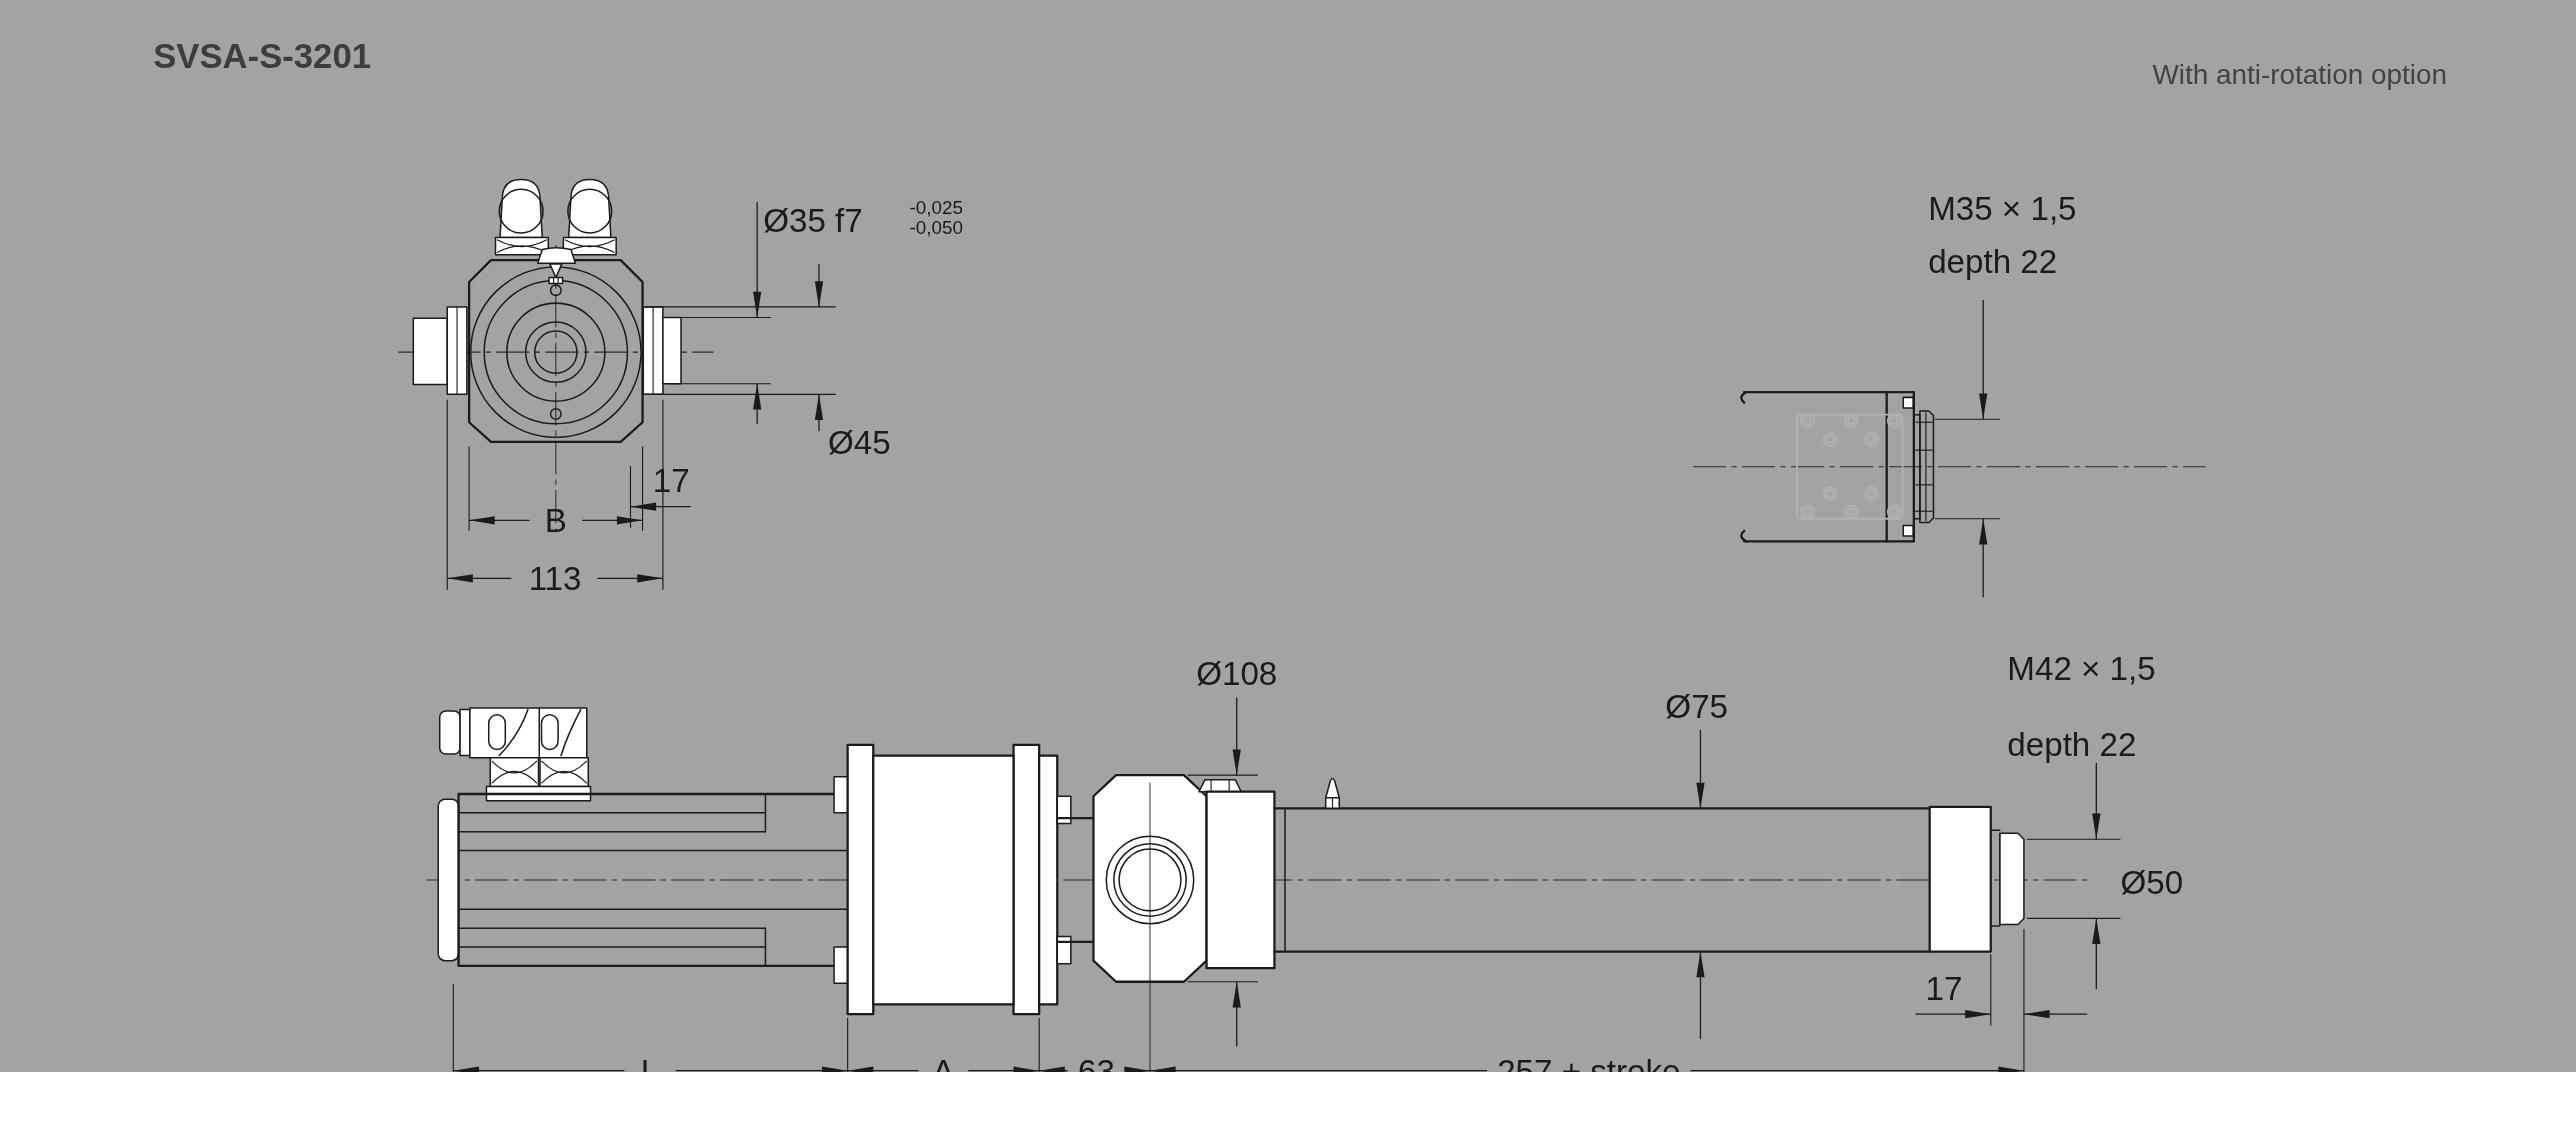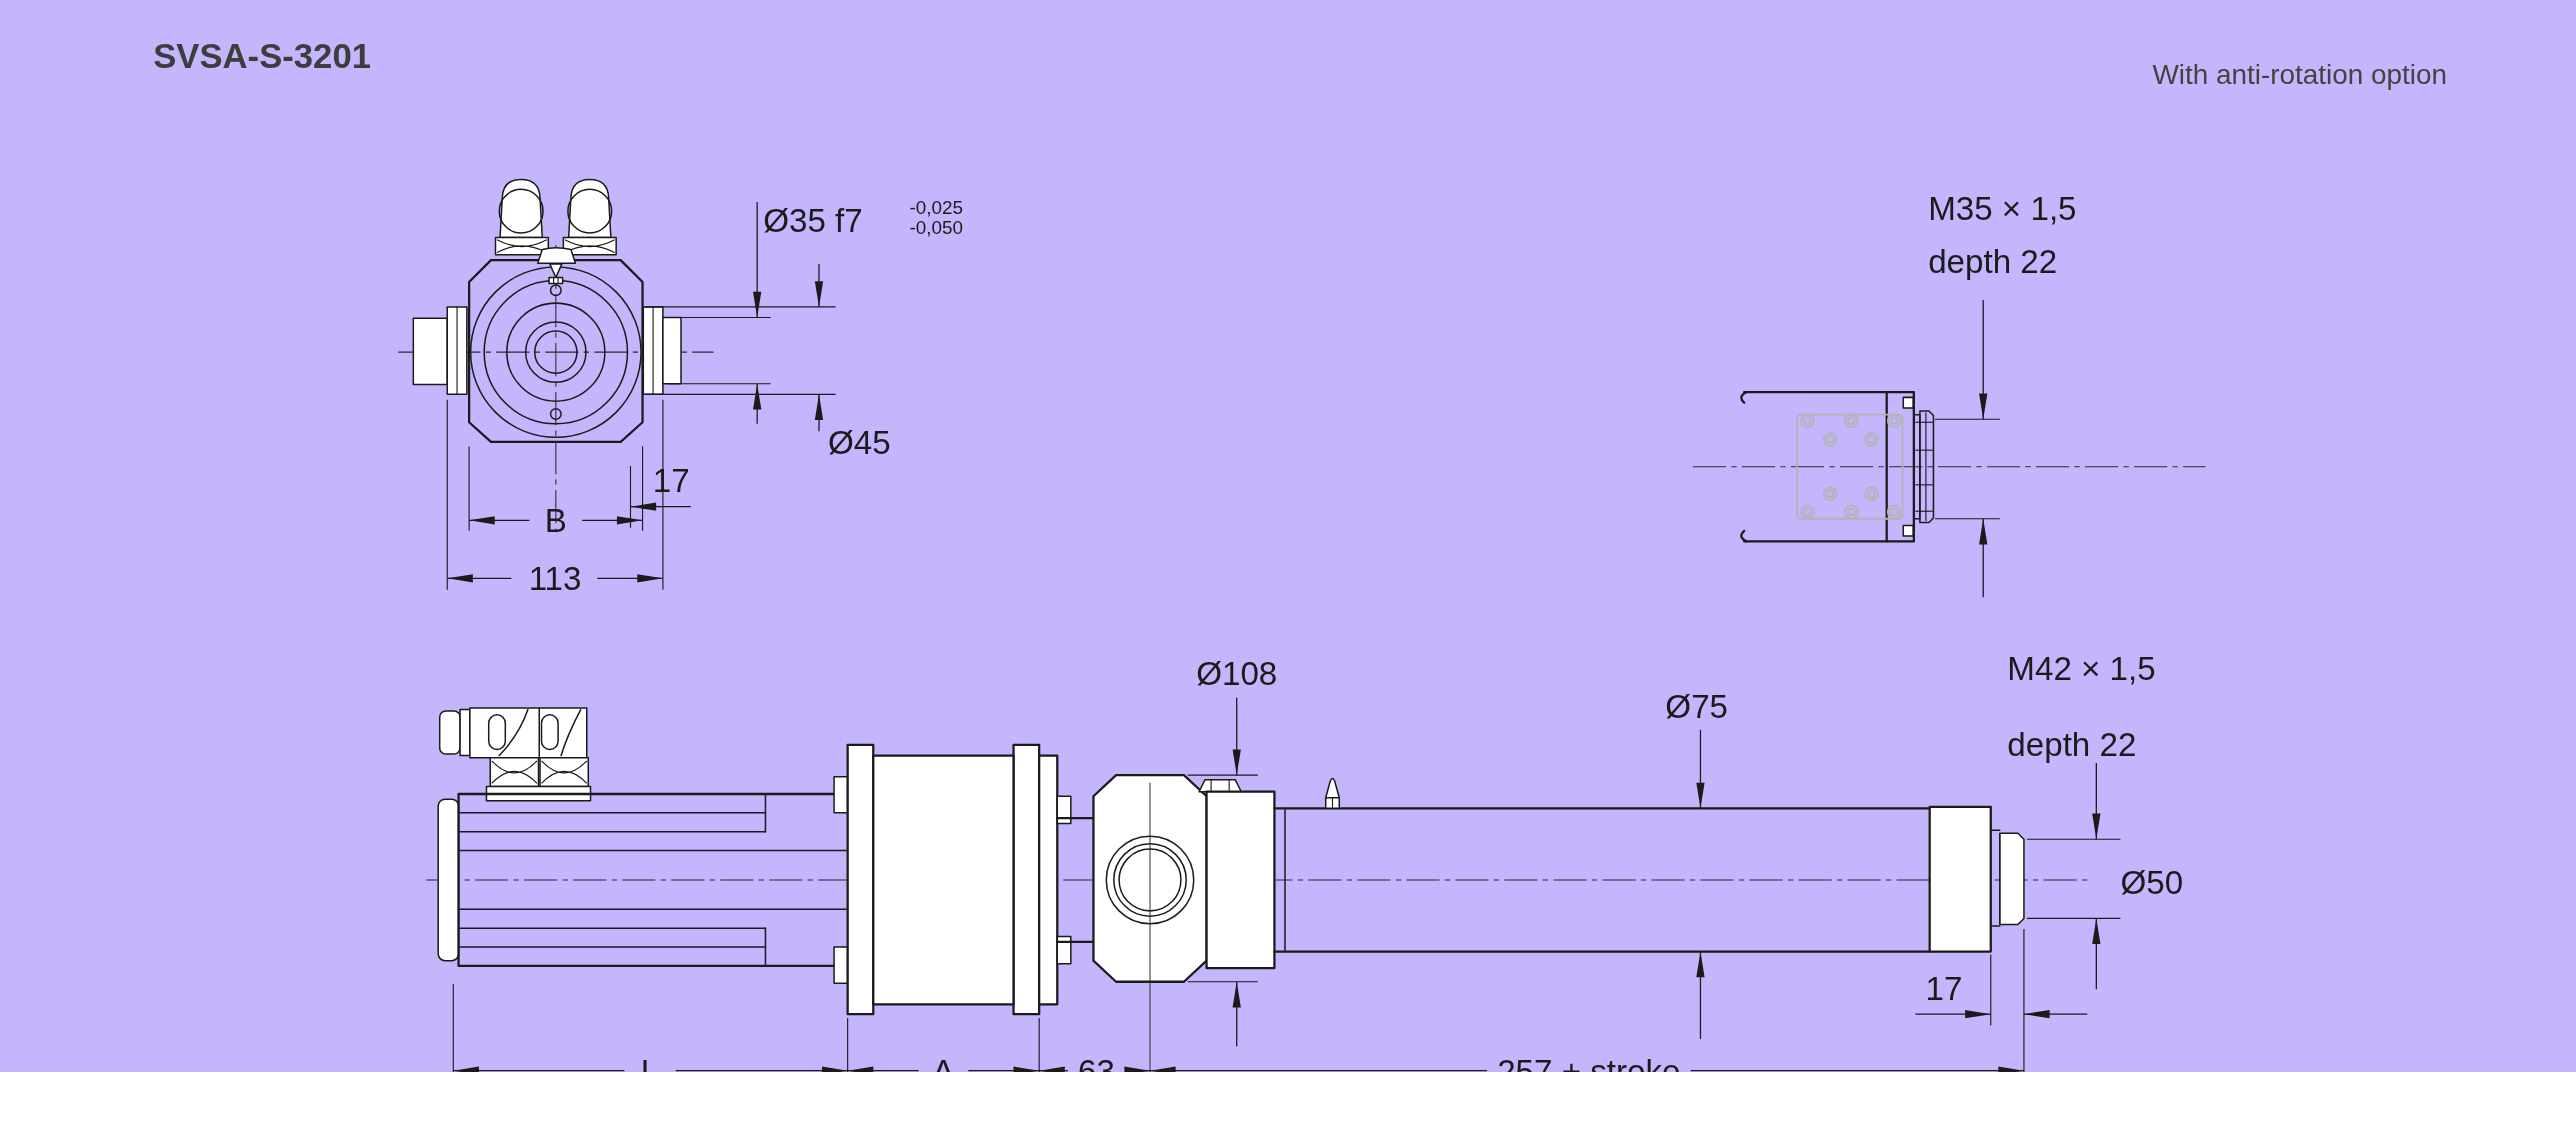--- a/index.html
+++ b/index.html
@@ -1,16 +1,16 @@
 <!DOCTYPE html>
 <html style="font-size:12px"><head>
 <meta charset="utf-8">
 <style>
   html,body{margin:0;padding:0;background:#ffffff;}
-  #page{position:relative;width:2576px;height:1072px;background:#c4b5fd;overflow:hidden;}
+  #page{position:relative;width:2576px;height:1072px;background:#a3a3a3;overflow:hidden;}
   svg{display:block;}
   text{font-family:"Liberation Sans",sans-serif;fill:#1b1b1b;}
   .title{font-size:46px;font-weight:bold;fill:#3d3d3d;}
   .subtitle{font-size:37px;fill:#434343;}
   .dimtxt{font-size:44px;}
   .toltxt{font-size:25px;}
   .ol{fill:none;stroke:#1b1b1b;stroke-width:3;stroke-linejoin:round;stroke-linecap:round;}
   .olw{fill:#ffffff;stroke:#1b1b1b;stroke-width:3;stroke-linejoin:round;stroke-linecap:round;}
   .md{fill:none;stroke:#1b1b1b;stroke-width:2;stroke-linejoin:round;stroke-linecap:round;}
   .mdw{fill:#ffffff;stroke:#1b1b1b;stroke-width:2;stroke-linejoin:round;stroke-linecap:round;}

